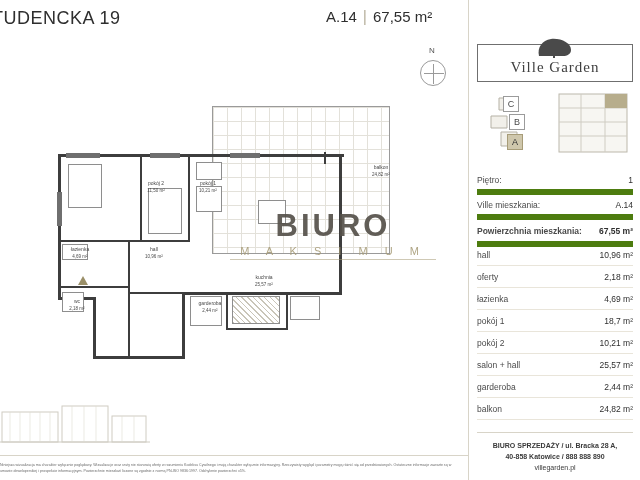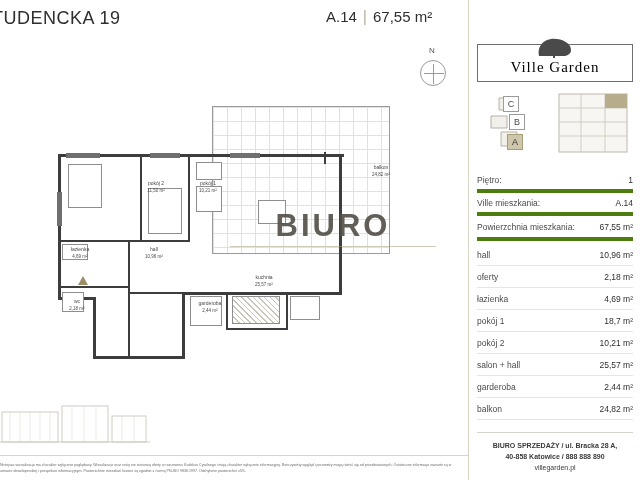--- a/index.html
+++ b/index.html
@@ -46,21 +46,21 @@
     position:absolute; left:468px; top:0; width:172px; height:480px;
     border-left:1px solid #d8d4c8;
   }
   .brand {
     position:absolute; left:8px; top:44px; width:156px; height:38px;
     border:1px solid #6f6f6f;
     display:flex; align-items:center; justify-content:center;
     letter-spacing:1px;
   }
   .brand .bname {
-    font-family:"Liberation Serif", serif; font-size:15px; color:#000000;
+    font-family:"Liberation Serif", serif; font-size:15px; color:#404040;
     padding-top:8px;
   }
   .brand .tree {
     position:absolute; left:50%; top:-9px; transform:translateX(-50%);
     width:44px; height:22px;
   }
 
   
   .minimaps { position:absolute; left:8px; top:92px; width:156px; height:62px; }
   .bldg-left { position:absolute; left:8px; top:0; width:60px; height:62px; }
@@ -68,25 +68,25 @@
   .tagbox {
     position:absolute; width:16px; height:16px; border:1px solid #9b9b9b;
     background:#fff; font-size:9px; display:flex; align-items:center; justify-content:center;
     color:#4a4a4a;
   }
   .tagbox.sel { background:#cfc7ac; border-color:#a79c78; color:#2f2f2f; }
 
   .panel-rows { position:absolute; left:8px; top:170px; width:156px; }
   .prow {
     display:flex; justify-content:space-between; align-items:baseline;
-    font-size:8.5px; padding:5px 0 4px 0; border-bottom:4px solid #4d7c0f;
+    font-size:8.5px; padding:5px 0 4px 0; border-bottom:6px solid #4d7c0f;
     color:#4a4a4a;
   }
   .prow .v { color:#2f2f2f; }
-  .prow.tall { padding:6px 0 5px 0; }
+  .prow.tall { padding:6px 0 5px 0;font-weight:bold; }
   .rooms { position:absolute; left:8px; top:244px; width:156px; }
   .rrow {
     display:flex; justify-content:space-between; align-items:baseline;
     font-size:8.5px; padding:6px 0 5px 0; border-bottom:1px solid #e9e5da;
     color:#4a4a4a;
   }
   .rrow .v { color:#2f2f2f; }
 
   .contact {
     position:absolute; left:8px; top:432px; width:156px; text-align:center;
@@ -221,20 +221,21 @@
     </div>
     <div class="rlabel" style="left:148px; top:204px; width:44px;">
       <b>garderoba</b><span>2,44 m²</span>
     </div>
     <div class="rlabel" style="left:202px; top:178px; width:44px;">
       <b>kuchnia</b><span>25,57 m²</span>
     </div>
 
     <div class="wm" style="left:190px; top:112px;">
       <div class="opal">BIURO</div>
+      <div class="maks">M A K S I M U M</div>
       <div class="bar"></div>
     </div>
   </div>
 
   <div class="tri"></div>
 
   <div class="strip">
     <svg width="468" height="40" viewBox="0 0 468 40">
       <g fill="none" stroke="#cfccc2" stroke-width="1">
         <rect x="2" y="8" width="56" height="30"></rect>

